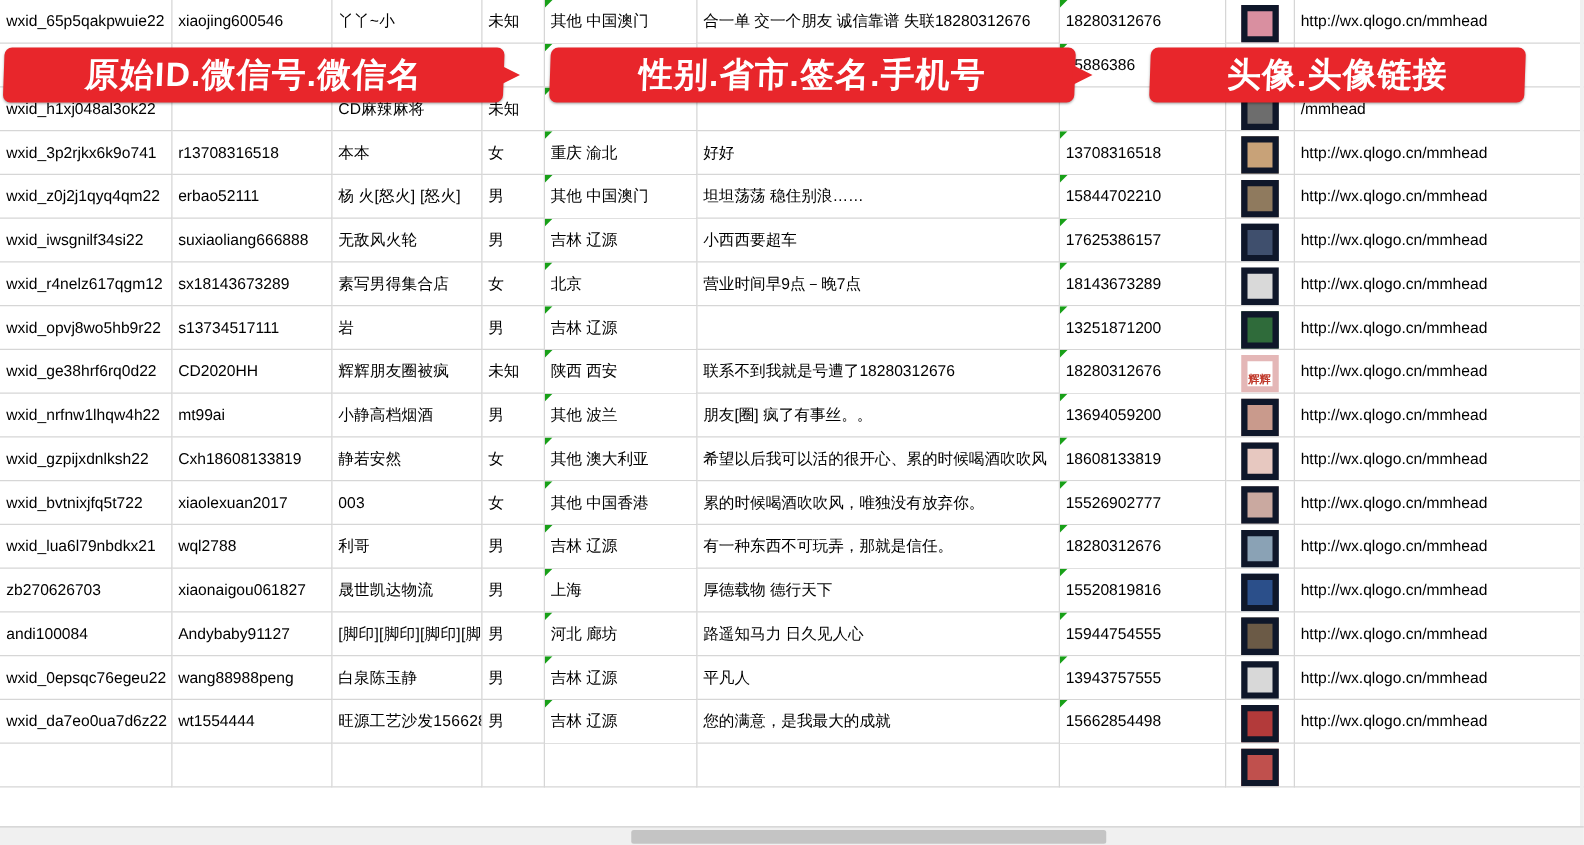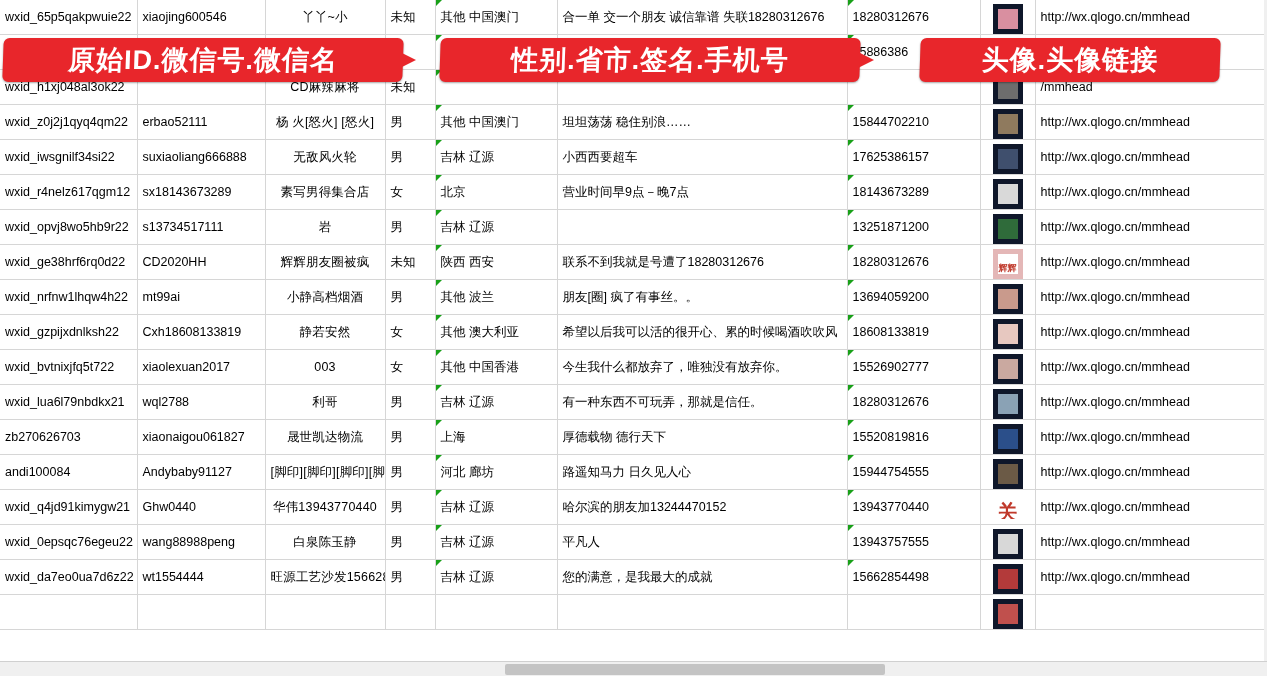--- a/index.html
+++ b/index.html
@@ -67,21 +67,21 @@
     font-size: 9px;
     line-height: 28px;
     text-align: center;
     color: #fff;
     overflow: hidden;
   }
   td.url-cell {
     color: #000;
     margin-top: 24px;
   }
-  td.name-cell { letter-spacing: 0.2px; text-align: center; }
+  td.name-cell { letter-spacing: 0.2px; }
 
   
   td.flag {
     position: relative;
   }
   td.flag::before {
     content: "";
     position: absolute;
     left: 0;
     top: 0;
@@ -222,20 +222,33 @@
         <td>未知</td>
         <td class="flag"></td>
         <td></td>
         <td class="flag"></td>
         <td class="avatar-cell">
           <span class="avatar" style="background: rgb(109, 109, 109);"></span>
         </td>
         <td class="url-cell">/mmhead</td>
       </tr>
 
+      <tr>
+        <td>wxid_3p2rjkx6k9o741</td>
+        <td>r13708316518</td>
+        <td class="name-cell">本本</td>
+        <td>女</td>
+        <td class="flag">重庆 渝北</td>
+        <td>好好</td>
+        <td class="flag">13708316518</td>
+        <td class="avatar-cell">
+          <span class="avatar" style="background: rgb(200, 162, 120);"></span>
+        </td>
+        <td class="url-cell">http://wx.qlogo.cn/mmhead</td>
+      </tr>
 
 
       <tr>
         <td>wxid_z0j2j1qyq4qm22</td>
         <td>erbao52111</td>
         <td class="name-cell">杨 火[怒火] [怒火]</td>
         <td>男</td>
         <td class="flag">其他 中国澳门</td>
         <td>坦坦荡荡 稳住别浪……</td>
         <td class="flag">15844702210</td>
@@ -328,21 +341,21 @@
         </td>
         <td class="url-cell">http://wx.qlogo.cn/mmhead</td>
       </tr>
 
       <tr>
         <td>wxid_bvtnixjfq5t722</td>
         <td>xiaolexuan2017</td>
         <td class="name-cell">003</td>
         <td>女</td>
         <td class="flag">其他 中国香港</td>
-        <td>今生我什么都放弃了，唯独没有放弃你。</td>
+        <td>累的时候喝酒吹吹风，唯独没有放弃你。</td>
         <td class="flag">15526902777</td>
         <td class="avatar-cell">
           <span class="avatar" style="background: rgb(202, 169, 160);"></span>
         </td>
         <td class="url-cell">http://wx.qlogo.cn/mmhead</td>
       </tr>
 
       <tr>
         <td>wxid_lua6l79nbdkx21</td>
         <td>wql2788</td>
@@ -378,33 +391,20 @@
         <td>男</td>
         <td class="flag">河北 廊坊</td>
         <td>路遥知马力 日久见人心</td>
         <td class="flag">15944754555</td>
         <td class="avatar-cell">
           <span class="avatar" style="background: rgb(107, 90, 70);"></span>
         </td>
         <td class="url-cell">http://wx.qlogo.cn/mmhead</td>
       </tr>
 
-      <tr>
-        <td>wxid_q4jd91kimygw21</td>
-        <td>Ghw0440</td>
-        <td class="name-cell">华伟13943770440</td>
-        <td>男</td>
-        <td class="flag">吉林 辽源</td>
-        <td>哈尔滨的朋友加13244470152</td>
-        <td class="flag">13943770440</td>
-        <td class="avatar-cell">
-          <span class="avatar" style="color:#c0392b;background:#fff;border-color:#ffffff;font-size:20px;line-height:26px;font-weight:bold;">关</span>
-        </td>
-        <td class="url-cell">http://wx.qlogo.cn/mmhead</td>
-      </tr>
 
       <tr>
         <td>wxid_0epsqc76egeu22</td>
         <td>wang88988peng</td>
         <td class="name-cell">白泉陈玉静</td>
         <td>男</td>
         <td class="flag">吉林 辽源</td>
         <td>平凡人</td>
         <td class="flag">13943757555</td>
         <td class="avatar-cell">

